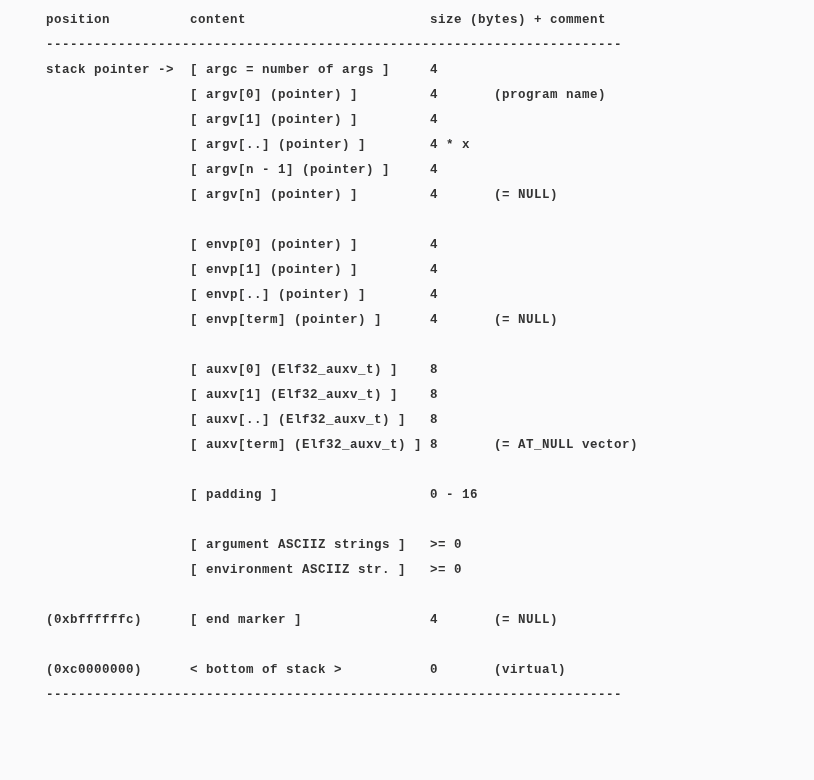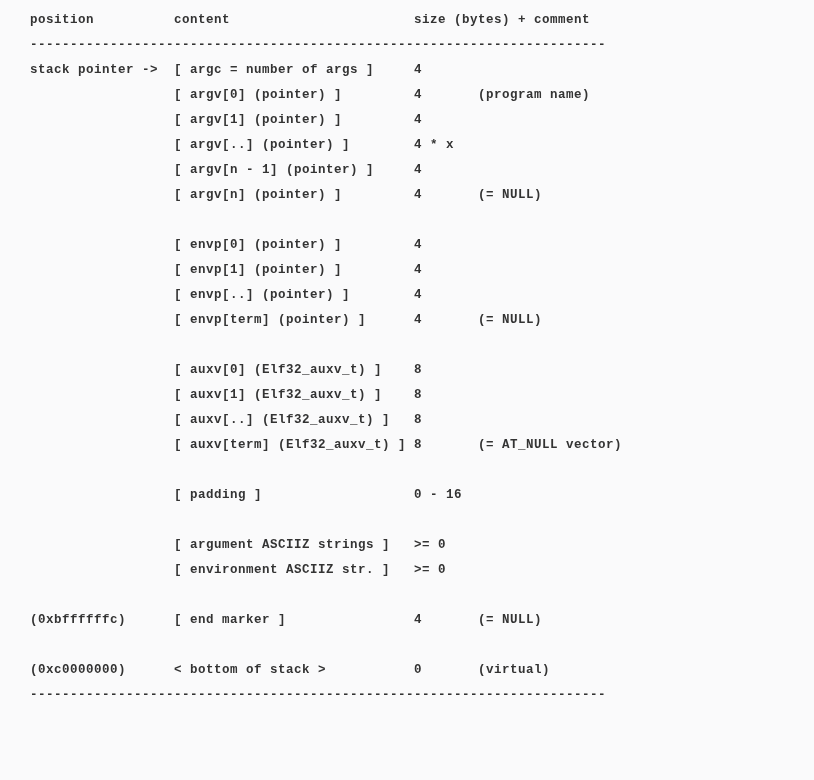--- a/index.html
+++ b/index.html
@@ -7,21 +7,21 @@
       padding: 0;
       background: #fafafb;
       font-family: "Verdana", "Geneva", sans-serif;
       font-size: 12px;
       line-height: 1.5;
     }
     .container {
       width: 814px;
       height: 780px;
       box-sizing: border-box;
-      padding: 8px 0 0 0;
+      padding: 8px 0 0 16px;
       background: #fafafb;
     }
     pre.stack-layout {
       font-family: "Courier New", Courier, monospace;
       font-size: 12.5px;
       font-weight: bold;
       color: #333333;
       margin: 0;
       padding: 0 0 0 30px;
       line-height: 2.0;

